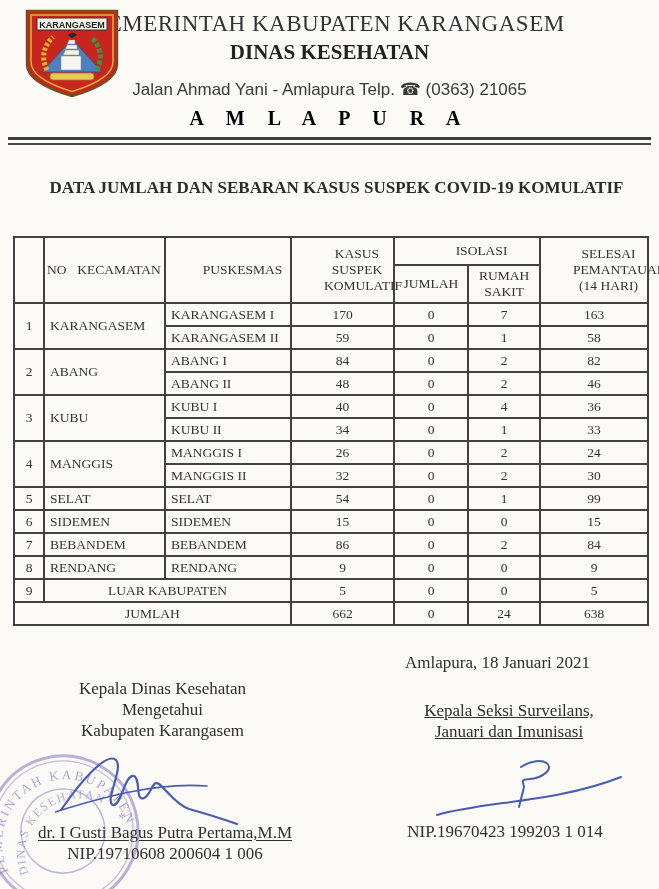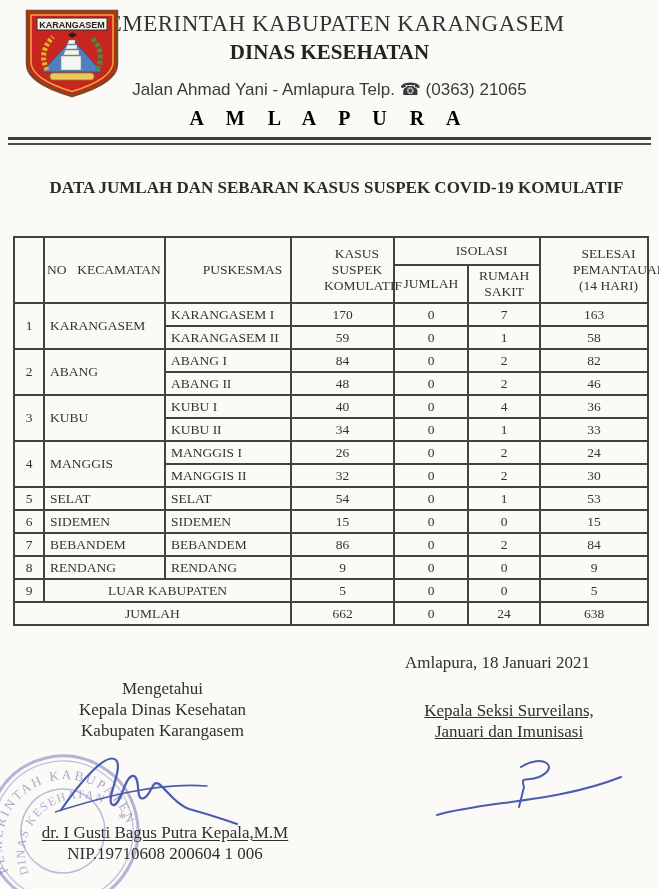--- a/index.html
+++ b/index.html
@@ -155,21 +155,21 @@
         <td>2</td>
         <td>30</td>
       </tr>
       <tr>
         <td>5</td>
         <td class="al">SELAT</td>
         <td class="al">SELAT</td>
         <td>54</td>
         <td>0</td>
         <td>1</td>
-        <td>53</td>
+        <td>99</td>
       </tr>
       <tr>
         <td>6</td>
         <td class="al">SIDEMEN</td>
         <td class="al">SIDEMEN</td>
         <td>15</td>
         <td>0</td>
         <td>0</td>
         <td>15</td>
       </tr>
@@ -205,22 +205,22 @@
         <td>0</td>
         <td>24</td>
         <td>638</td>
       </tr>
     </tbody>
 </table>
 
 <div class="abs place-date">Amlapura, 18 Januari 2021</div>
 
 <div class="abs left-office">
+  <div>Kepala Dinas Kesehatan</div>
   <div>Mengetahui</div>
-  <div>Kepala Dinas Kesehatan</div>
   <div>Kabupaten Karangasem</div>
 </div>
 
 <div class="abs right-office">
   <div>Kepala Seksi Surveilans,</div>
   <div>Januari dan Imunisasi</div>
 </div>
 
 <svg class="stamp" width="182" height="182" viewBox="0 0 182 182">
   <g transform="rotate(-14 91 91)">
@@ -249,18 +249,19 @@
 </svg>
 
 <svg class="sig-right" width="205" height="72" viewBox="0 0 205 72">
   <g fill="none" stroke="#4a5cb0" stroke-width="2" stroke-linecap="round">
     <path d="M96 14 C 118 0, 136 14, 114 24 C 102 29, 95 22, 99 34 L 94 54"></path>
     <path d="M12 62 C 60 48, 130 50, 196 24"></path>
   </g>
 </svg>
 
 <div class="abs left-name">
-  <div class="sig-name">dr. I Gusti Bagus Putra Kepala,M.M</div>
+  <div class="sig-name">dr. I Gusti Bagus Putra Pertama,M.M</div>
   <div>NIP.19710608 200604 1 006</div>
 </div>
 
 <div class="abs right-name">
+  <div>NIP.19670423 199203 1 014</div>
 </div>
 
 </body></html>

